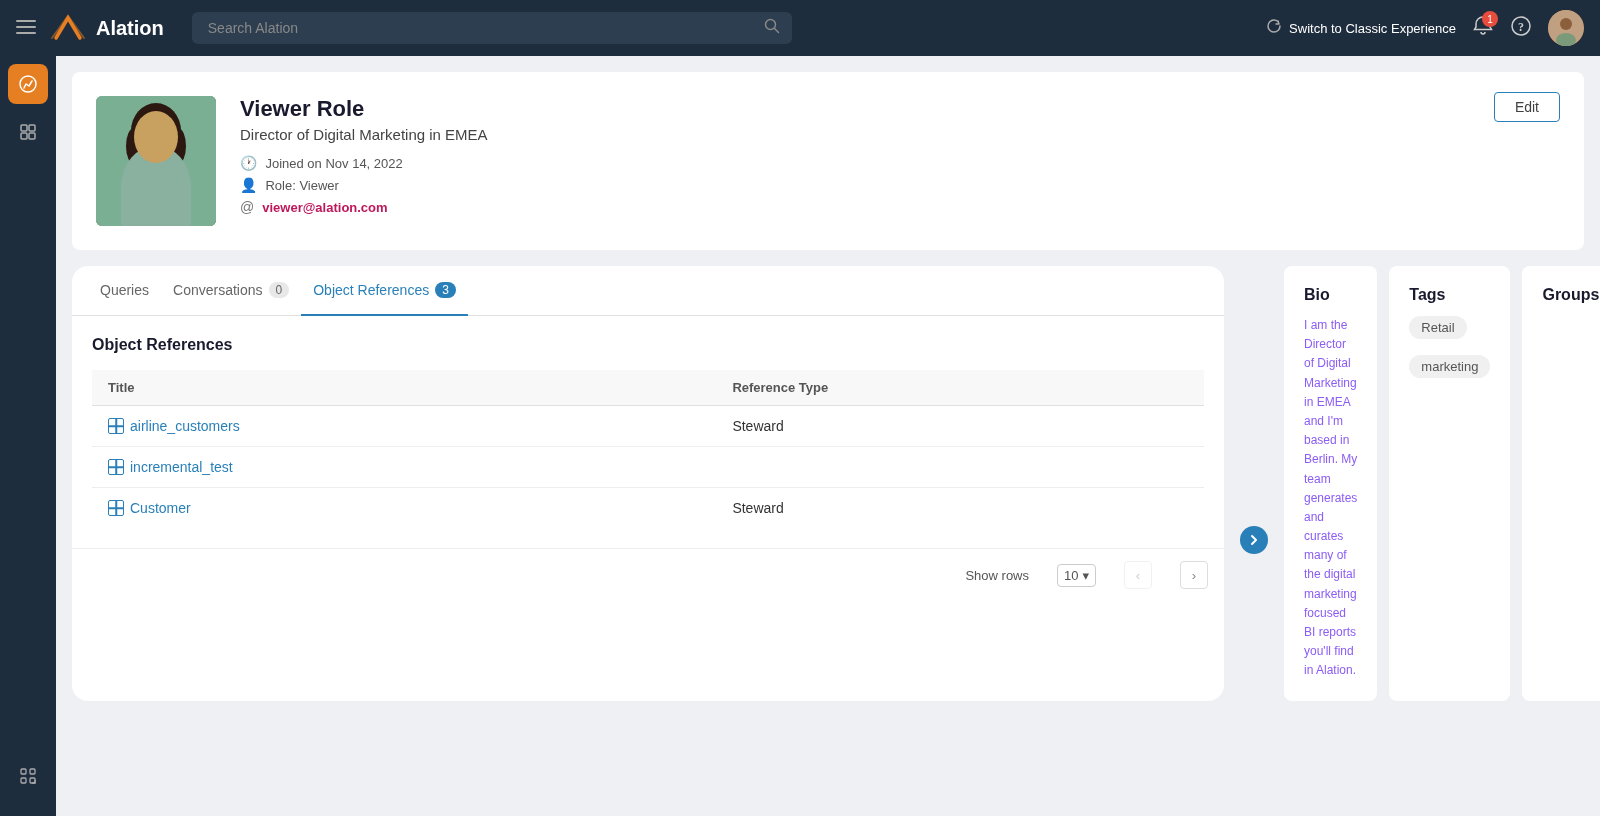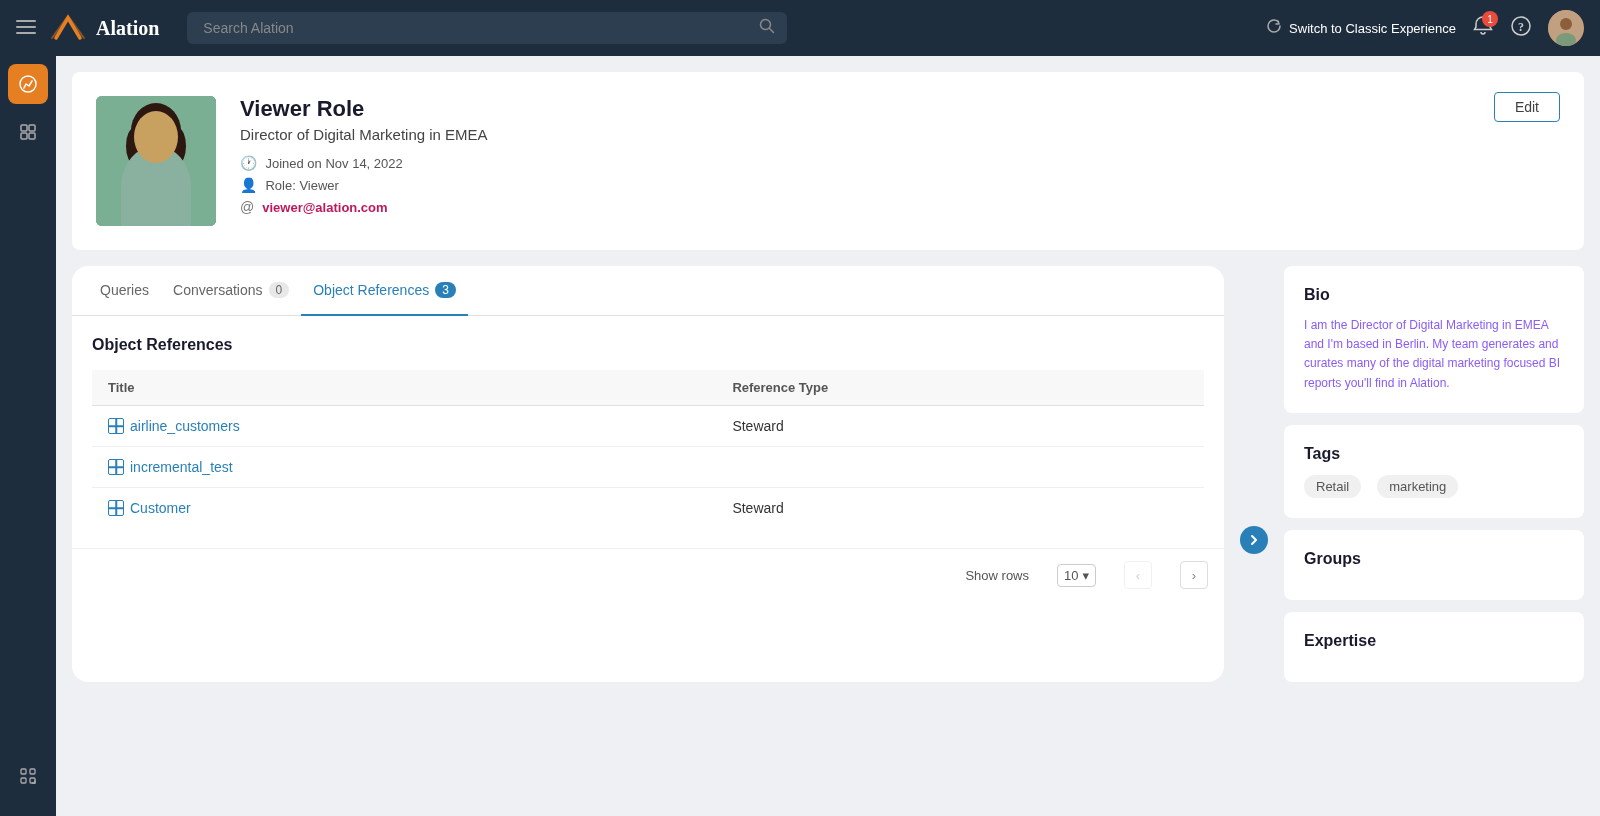--- a/index.html
+++ b/index.html
@@ -9,21 +9,21 @@
     .topnav {
       background: #1e2d3d;
       height: 56px;
       display: flex;
       align-items: center;
       padding: 0 16px;
       gap: 12px;
       flex-shrink: 0;
     }
     .topnav-menu-icon { color: #ccc; cursor: pointer; font-size: 18px; }
-    .topnav-logo { display: flex; align-items: center; gap: 8px; margin-right: 16px; font-family: Liberation Serif, serif; }
+    .topnav-logo { display: flex; align-items: center; gap: 8px; margin-right: 16px; }
     .topnav-logo-text { color: white; font-size: 20px; font-weight: 600; }
     .topnav-search {
       flex: 1;
       max-width: 600px;
       position: relative;
     }
     .topnav-search input {
       width: 100%;
       padding: 8px 16px 8px 16px;
       border-radius: 6px;
@@ -369,21 +369,20 @@
       color: white;
       flex-shrink: 0;
       align-self: flex-start;
       margin-top: 260px;
     }
 
     
     .right-panel {
       width: 300px;
       display: flex;
-      flex-direction: column;
       gap: 12px;
       flex-shrink: 0;
     }
     .panel-section {
       background: white;
       border-radius: 8px;
       padding: 20px;
     }
     .panel-section-title { font-size: 16px; font-weight: 600; color: #1a1a2e; margin-bottom: 12px; }
     .bio-text { font-size: 12px; color: #8b5cf6; line-height: 1.6; }

